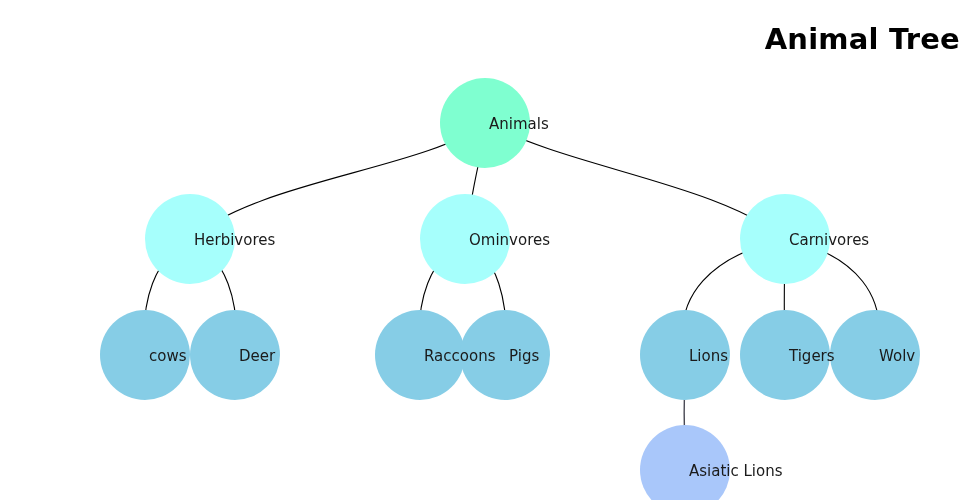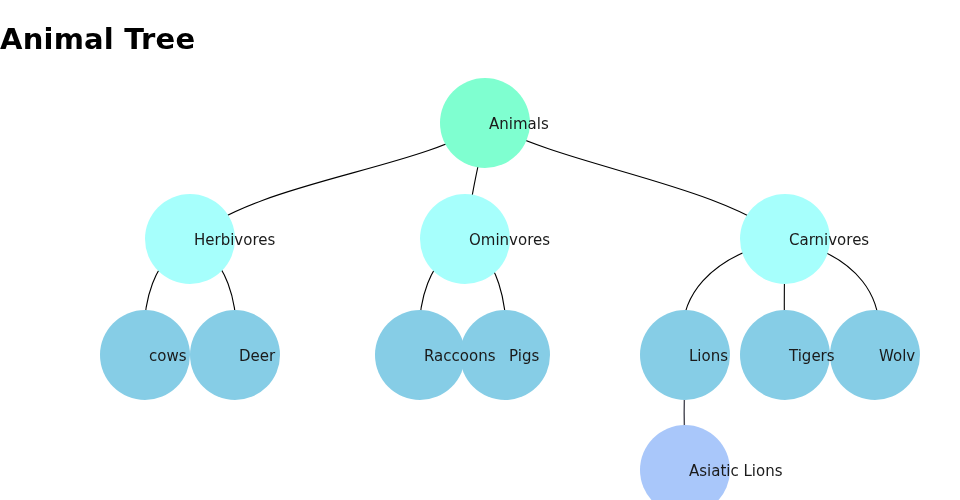--- a/index.html
+++ b/index.html
@@ -16,21 +16,21 @@
     width: 960px;
     height: 500px;
     overflow: hidden;
     background: #ffffff;
   }
   #graph-title {
     position: absolute;
     left: 0;
     top: 22px;
     width: 960px;
-    text-align: left;
+    text-align: right;
     font-family: "DejaVu Sans", sans-serif;
     font-size: 29px;
     font-weight: bold;
     color: #000000;
     letter-spacing: 0.2px;
   }
   #graph-svg {
     position: absolute;
     left: 0;
     top: 0;

